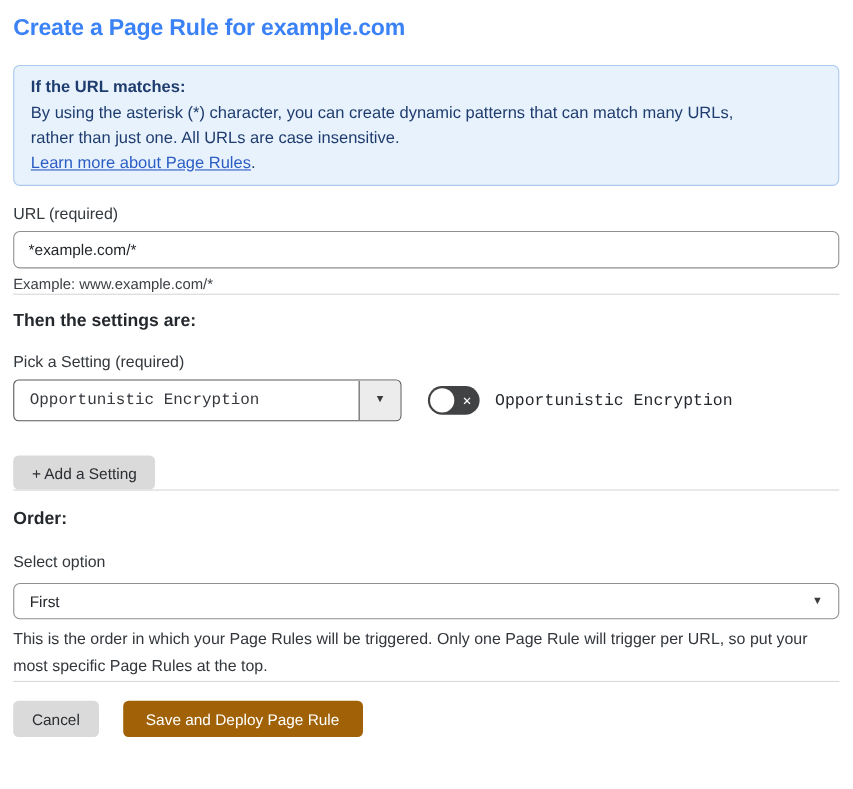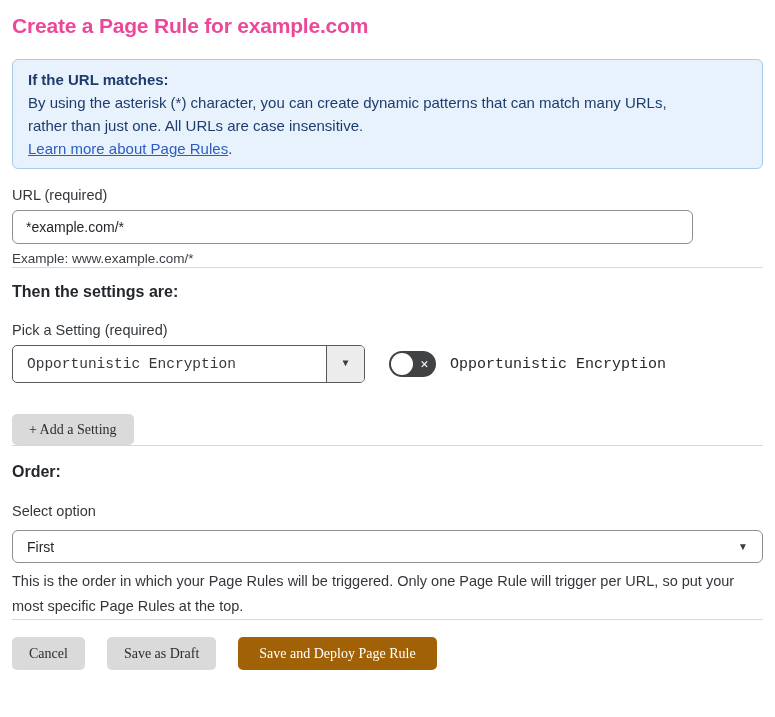--- a/index.html
+++ b/index.html
@@ -8,21 +8,21 @@
     width: 775px;
     min-height: 717px;
     font-family: "Liberation Sans", "DejaVu Sans", sans-serif;
     color: #1f2329;
   }
   .container { padding: 12px 12px 12px 12px; width: 775px; }
 
   h1.page-title {
     font-size: 21px;
     font-weight: 700;
-    color: #ec4899;
+    color: #3b82f6;
     margin: 2px 0 21px 0;
     letter-spacing: -0.2px;
   }
 
   .info-box {
     background: #e8f2fc;
     border: 1px solid #a9c9ee;
     border-radius: 6px;
     padding: 8px 15px;
     color: #1e3c6e;
@@ -41,21 +41,21 @@
 
   .field-label {
     font-size: 14.5px;
     color: #33383d;
     line-height: 18px;
     display: block;
     margin-bottom: 6px;
   }
 
   .url-input {
-    width: 681px;
+    width: 751px;
     height: 34px;
     border: 1px solid #8f8f8f;
     border-radius: 6px;
     font-family: "Liberation Sans", "DejaVu Sans", sans-serif;
     font-size: 14px;
     color: #23272b;
     padding: 0 13px;
     outline: none;
     display: block;
   }
@@ -159,21 +159,21 @@
     margin-left: 14px;
   }
 
   .btn {
     display: inline-flex;
     align-items: center;
     justify-content: center;
     height: 33px;
     border: none;
     border-radius: 5px;
-    font-family: Liberation Serif, serif;
+    font-family: Liberation Sans, sans-serif;
     font-size: 14px;
     cursor: pointer;
     padding: 0 17px;
   }
   .btn-gray { background: #dadada; color: #2a2d31; }
   .btn-blue { background: #a16207; color: #ffffff; padding: 0 21px; }
 
   .add-setting-btn {
     margin-top: 31px;
     height: 31px;
@@ -270,17 +270,16 @@
 
   <div class="order-helper">
     <span>This is the order in which your Page Rules will be triggered. Only one Page Rule will trigger per URL, so put your</span>
     <span>most specific Page Rules at the top.</span>
   </div>
 
   <hr class="divider divider-3">
 
   <div class="footer-buttons">
     <button class="btn btn-gray">Cancel</button>
-    <button class="btn btn-gray">Save as Draft</button>
     <button class="btn btn-blue">Save and Deploy Page Rule</button>
   </div>
 
 </div>
 
 </body></html>

